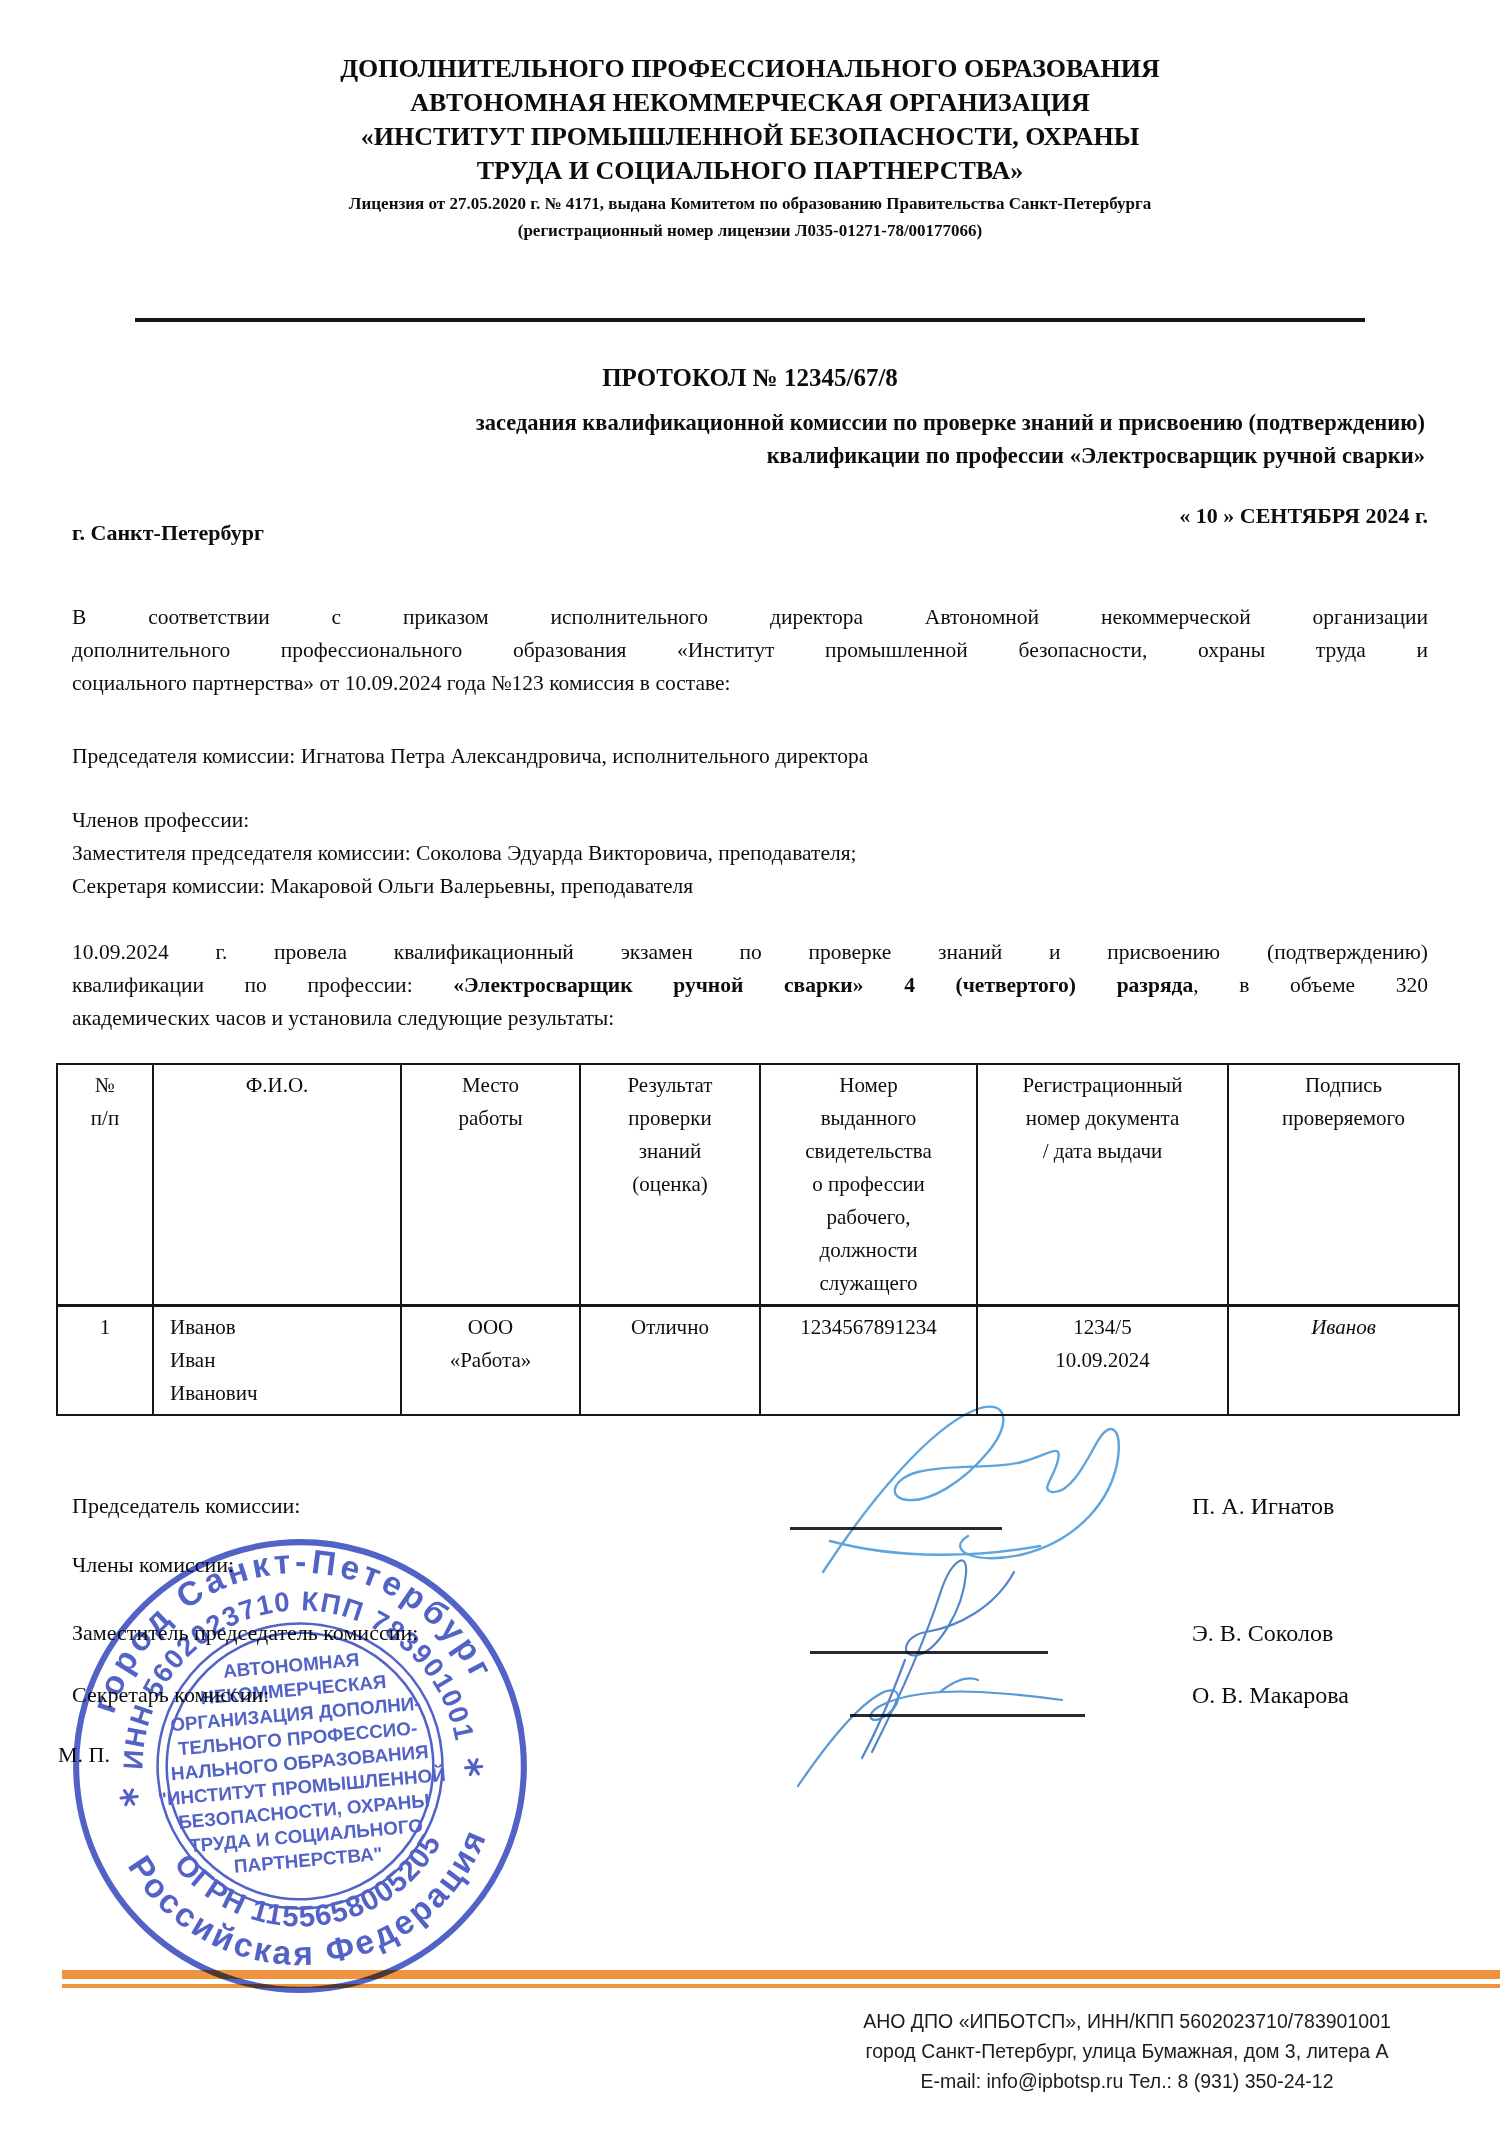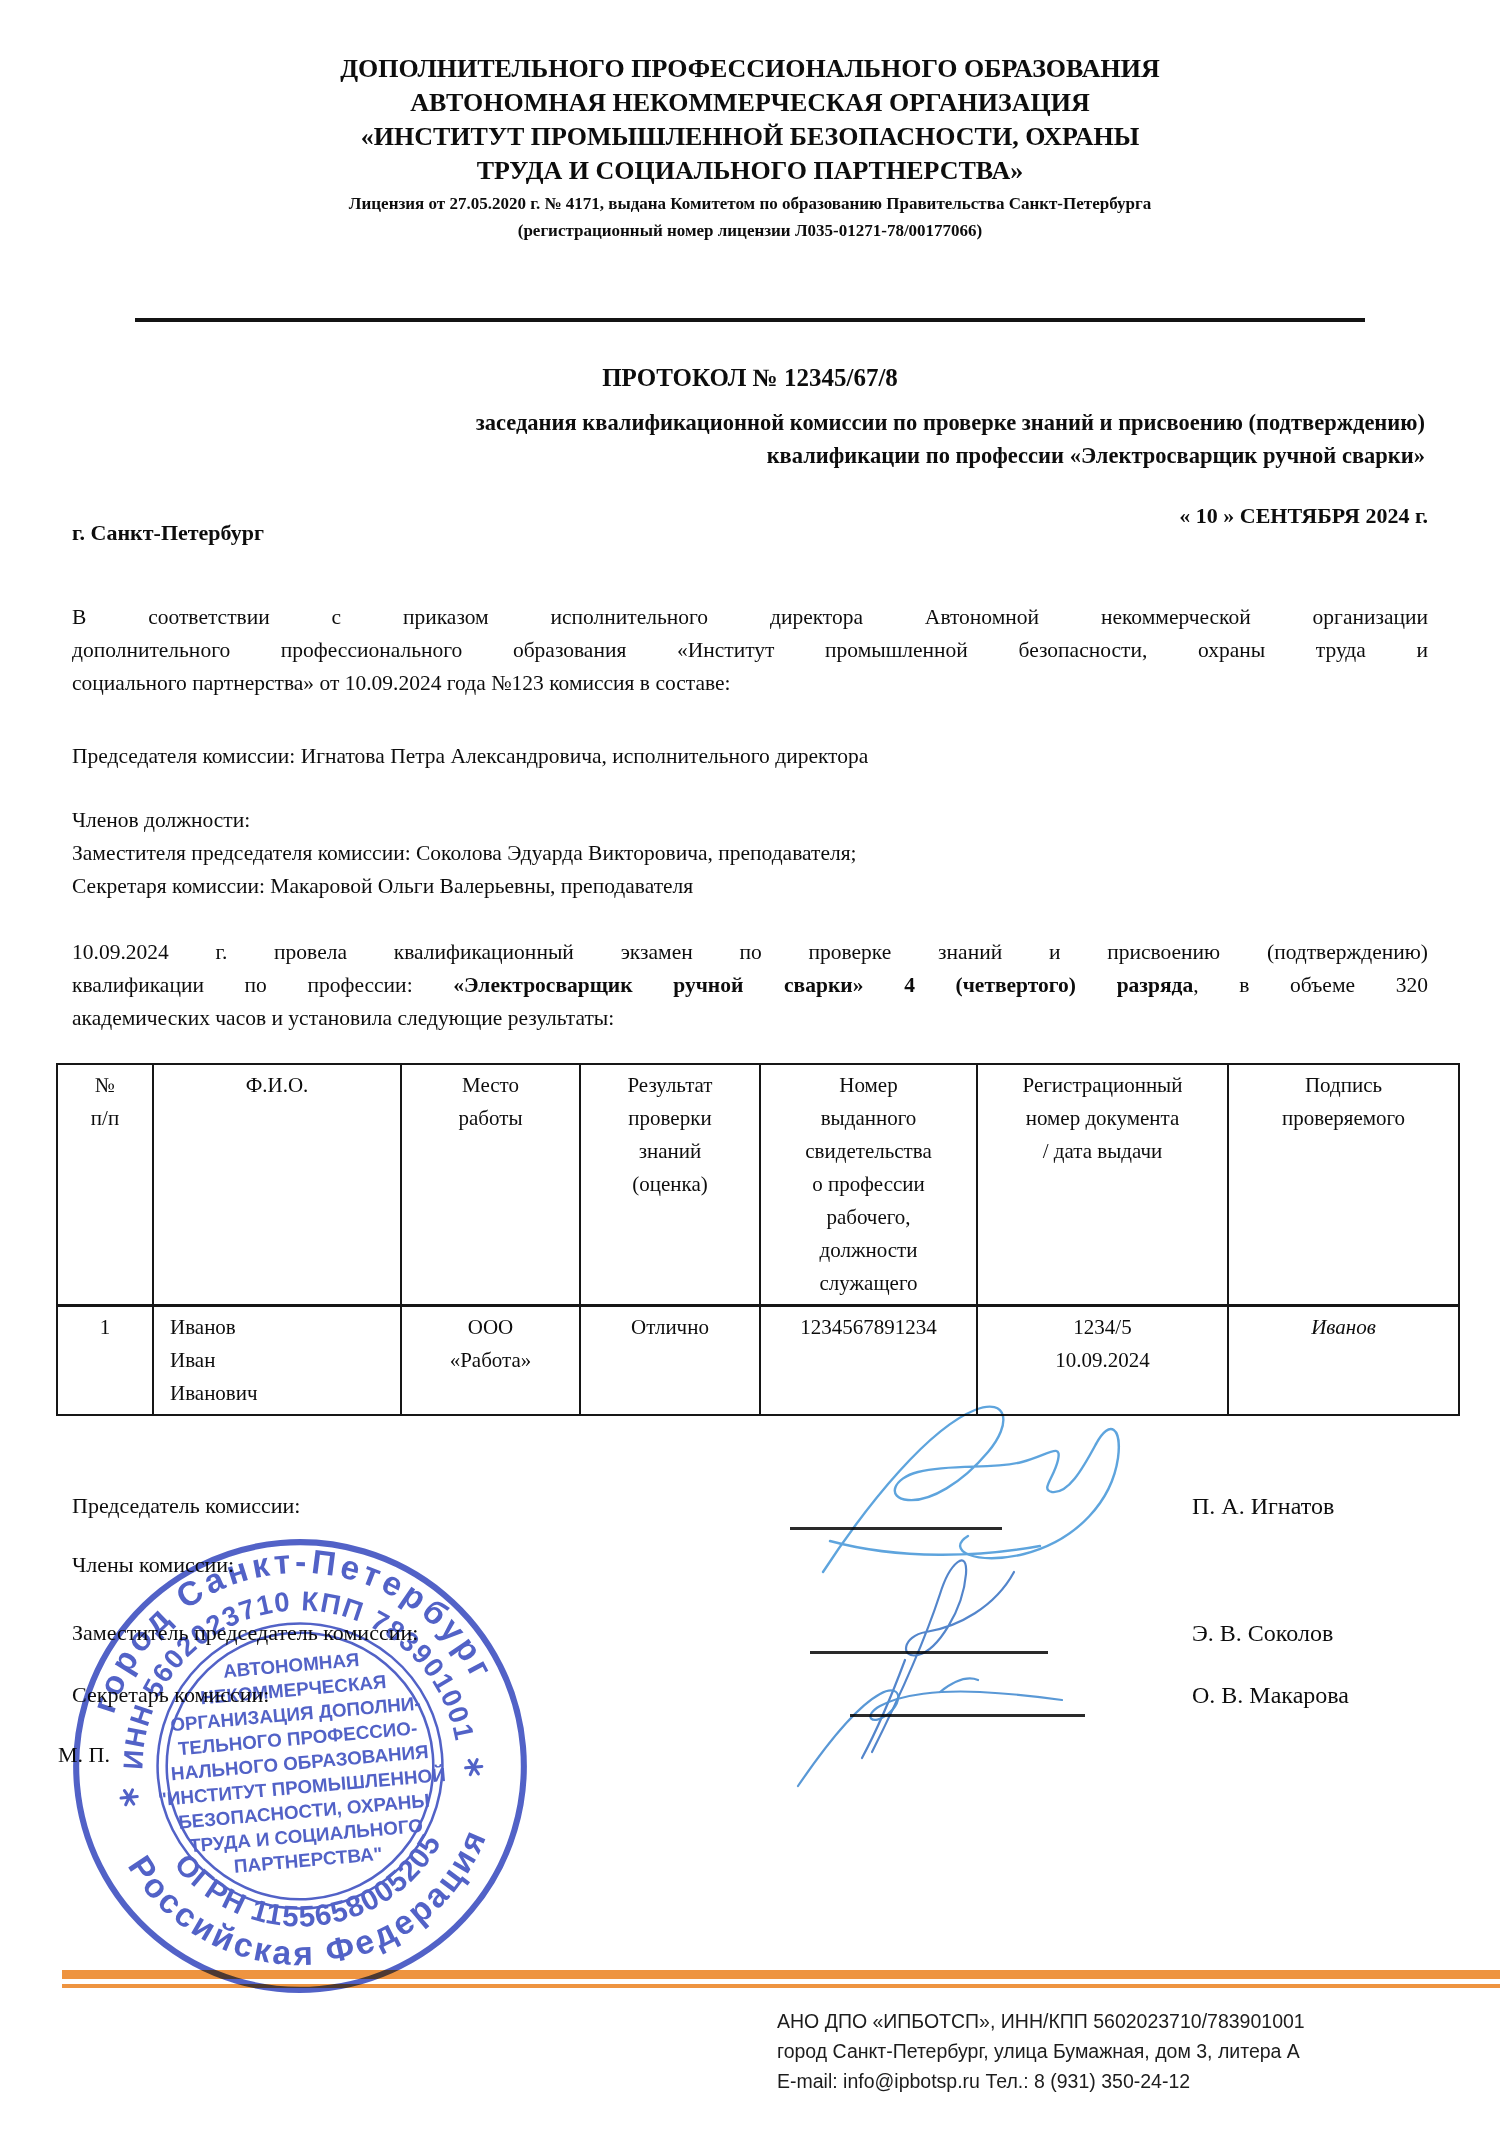--- a/index.html
+++ b/index.html
@@ -30,21 +30,21 @@
   th{border-bottom-width:3px;}
   tr.hdr{height:230px;} tr.data{height:96px;}
   td.fio{text-align:left;padding-left:16px;}
   td.sig{font-style:italic;}
   
   .sig-label{font-size:22px;}
   .sig-name{font-size:24px;}
   .sigline{position:absolute;height:3px;background:#2a2a2a;}
   
   .bar{position:absolute;background:#EE9440;}
-  .footer-text{top:2006px;right:23px;width:700px;text-align:left;font-size:19.5px;line-height:30px;
+  .footer-text{top:2006px;right:23px;width:700px;text-align:center;font-size:19.5px;line-height:30px;
                font-family:"Liberation Sans","DejaVu Sans",sans-serif;color:#1c1c1c;}
   
   .stamp{top:1532px;left:66px;width:468px;height:468px;opacity:.9;mix-blend-mode:multiply;
          transform:rotate(-5deg);}
   .stamp text{font-family:"Liberation Sans","DejaVu Sans",sans-serif;font-weight:bold;}
   .autographs{top:0;left:0;width:1500px;height:2141px;pointer-events:none;mix-blend-mode:multiply;}
 </style>
 </head>
 <body>
 
@@ -74,21 +74,21 @@
 
   <div class="abs para" style="top:601px">
     <div class="jline">В соответствии с приказом исполнительного директора Автономной некоммерческой организации</div>
     <div class="jline">дополнительного профессионального образования «Институт промышленной безопасности, охраны труда и</div>
     <div class="lline">социального партнерства» от 10.09.2024 года №123 комиссия в составе:</div>
   </div>
 
   <div class="abs para" style="top:740px">Председателя комиссии: Игнатова Петра Александровича, исполнительного директора</div>
 
   <div class="abs para" style="top:804px">
-    <div>Членов должности:</div>
+    <div>Членов профессии:</div>
     <div>Заместителя председателя комиссии: Соколова Эдуарда Викторовича, преподавателя;</div>
     <div>Секретаря комиссии: Макаровой Ольги Валерьевны, преподавателя</div>
   </div>
 
   <div class="abs para" style="top:936px">
     <div class="jline">10.09.2024 г. провела квалификационный экзамен по проверке знаний и присвоению (подтверждению)</div>
     <div class="jline">
       <span>квалификации по профессии: </span><span style="font-weight:bold">«Электросварщик ручной сварки» 4 (четвертого) разряда</span><span>, в объеме 320</span>
     </div>
     <div class="lline">академических часов и установила следующие результаты:</div>

